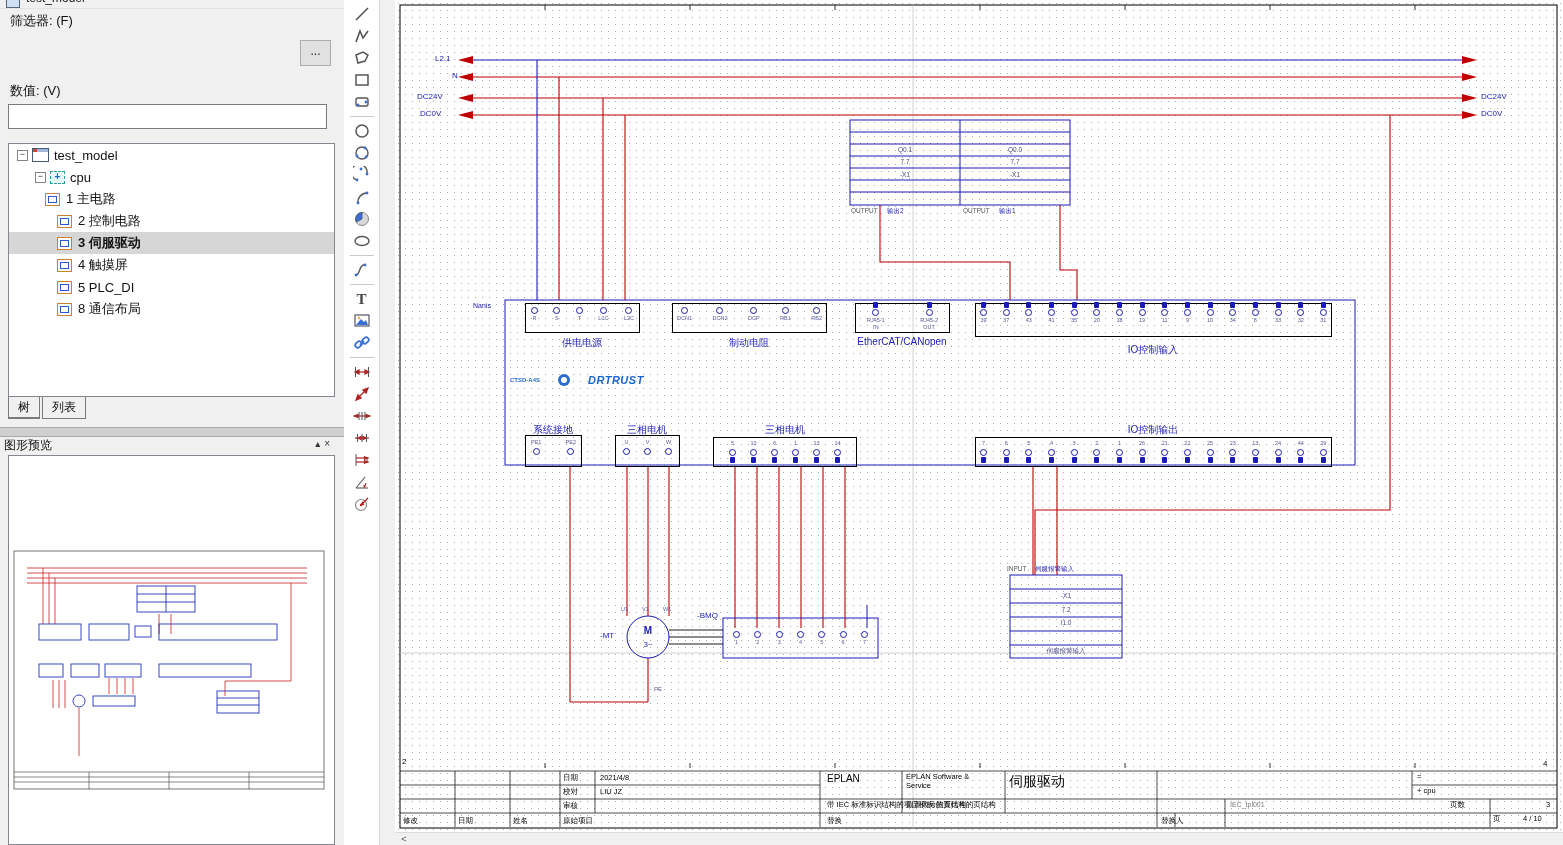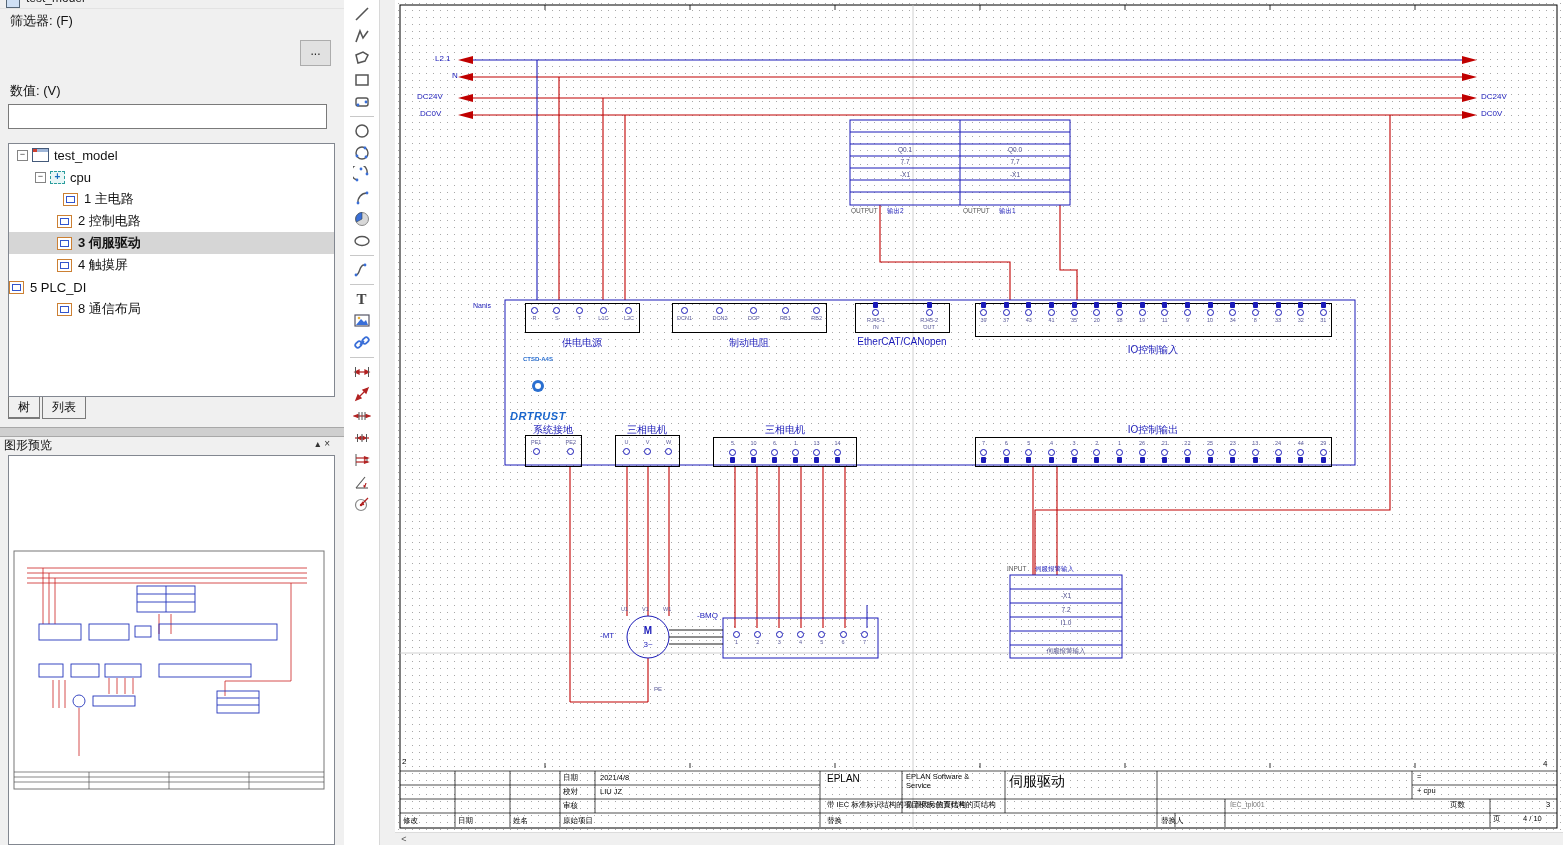--- a/index.html
+++ b/index.html
@@ -55,21 +55,21 @@
   .pl{font-size:5.5px;color:#5a5a9a;margin-top:2px;}
   .pl.a{margin:0 0 2px 0;}
   .ttrows{position:absolute;display:flex;flex-direction:column;text-align:center;}
   .ttrows .r{height:12.14px;font-size:6.5px;color:#4a4a8a;line-height:12px;}
   .itrows .r{height:13.83px;font-size:6.5px;color:#4a4a8a;line-height:13.5px;}
   .tb{position:absolute;font-size:7.5px;color:#000;white-space:nowrap;}
   .tb.gray{color:#777;font-size:7px;}
   .pre{white-space:pre-line;line-height:9px;}
   .hscroll{position:absolute;left:0;top:832px;width:1168px;height:13px;background:#f0f0f0;border-top:1px solid #dcdcdc;}
   .sbtn{position:absolute;left:1px;top:0px;width:16px;height:12px;font-size:9px;color:#555;text-align:center;line-height:12px;}
-  .logo{position:absolute;left:115px;top:356px;display:flex;align-items:center;gap:18px;flex-direction:column;}
+  .logo{position:absolute;left:115px;top:374px;display:flex;align-items:center;gap:18px;}
   .logo .mod{font-size:6px;color:#2a6fd0;font-weight:bold;}
   .logo .gear{width:12px;height:12px;border-radius:50%;background:#2a6fd0;position:relative;}
   .logo .gear:after{content:"";position:absolute;left:3px;top:3px;width:6px;height:6px;border-radius:50%;background:#fff;}
   .logo .brand{font-size:11px;font-style:italic;font-weight:bold;color:#1a66cc;letter-spacing:0.5px;}
 </style>
 </head>
 <body>
 
 <div id="left">
   <div class="cliphead">
@@ -88,21 +88,21 @@
           <b></b>
           <u></u>
         </span>
       <span>test_model</span>
     </div>
     <div class="trow" style="padding-left:22px">
       <span class="exp">−</span>
       <span class="cpuicon">+</span>
       <span>cpu</span>
     </div>
-    <div class="trow" style="padding-left:54px">
+    <div class="trow" style="padding-left:36px">
       <span class="pgicon">
           <i></i>
         </span>
       <span>1 主电路</span>
       </div>
     <div class="trow" style="padding-left:48px">
       <span class="pgicon">
           <i></i>
         </span>
       <span>2 控制电路</span>
@@ -112,21 +112,21 @@
           <i></i>
         </span>
       <span>3 伺服驱动</span>
       </div>
     <div class="trow" style="padding-left:48px">
       <span class="pgicon">
           <i></i>
         </span>
       <span>4 触摸屏</span>
       </div>
-    <div class="trow" style="">
+    <div class="trow" style="padding-left:48px">
       <span class="pgicon">
           <i></i>
         </span>
       <span>5 PLC_DI</span>
       </div>
     <div class="trow" style="padding-left:48px">
       <span class="pgicon">
           <i></i>
         </span>
       <span>8 通信布局</span>

